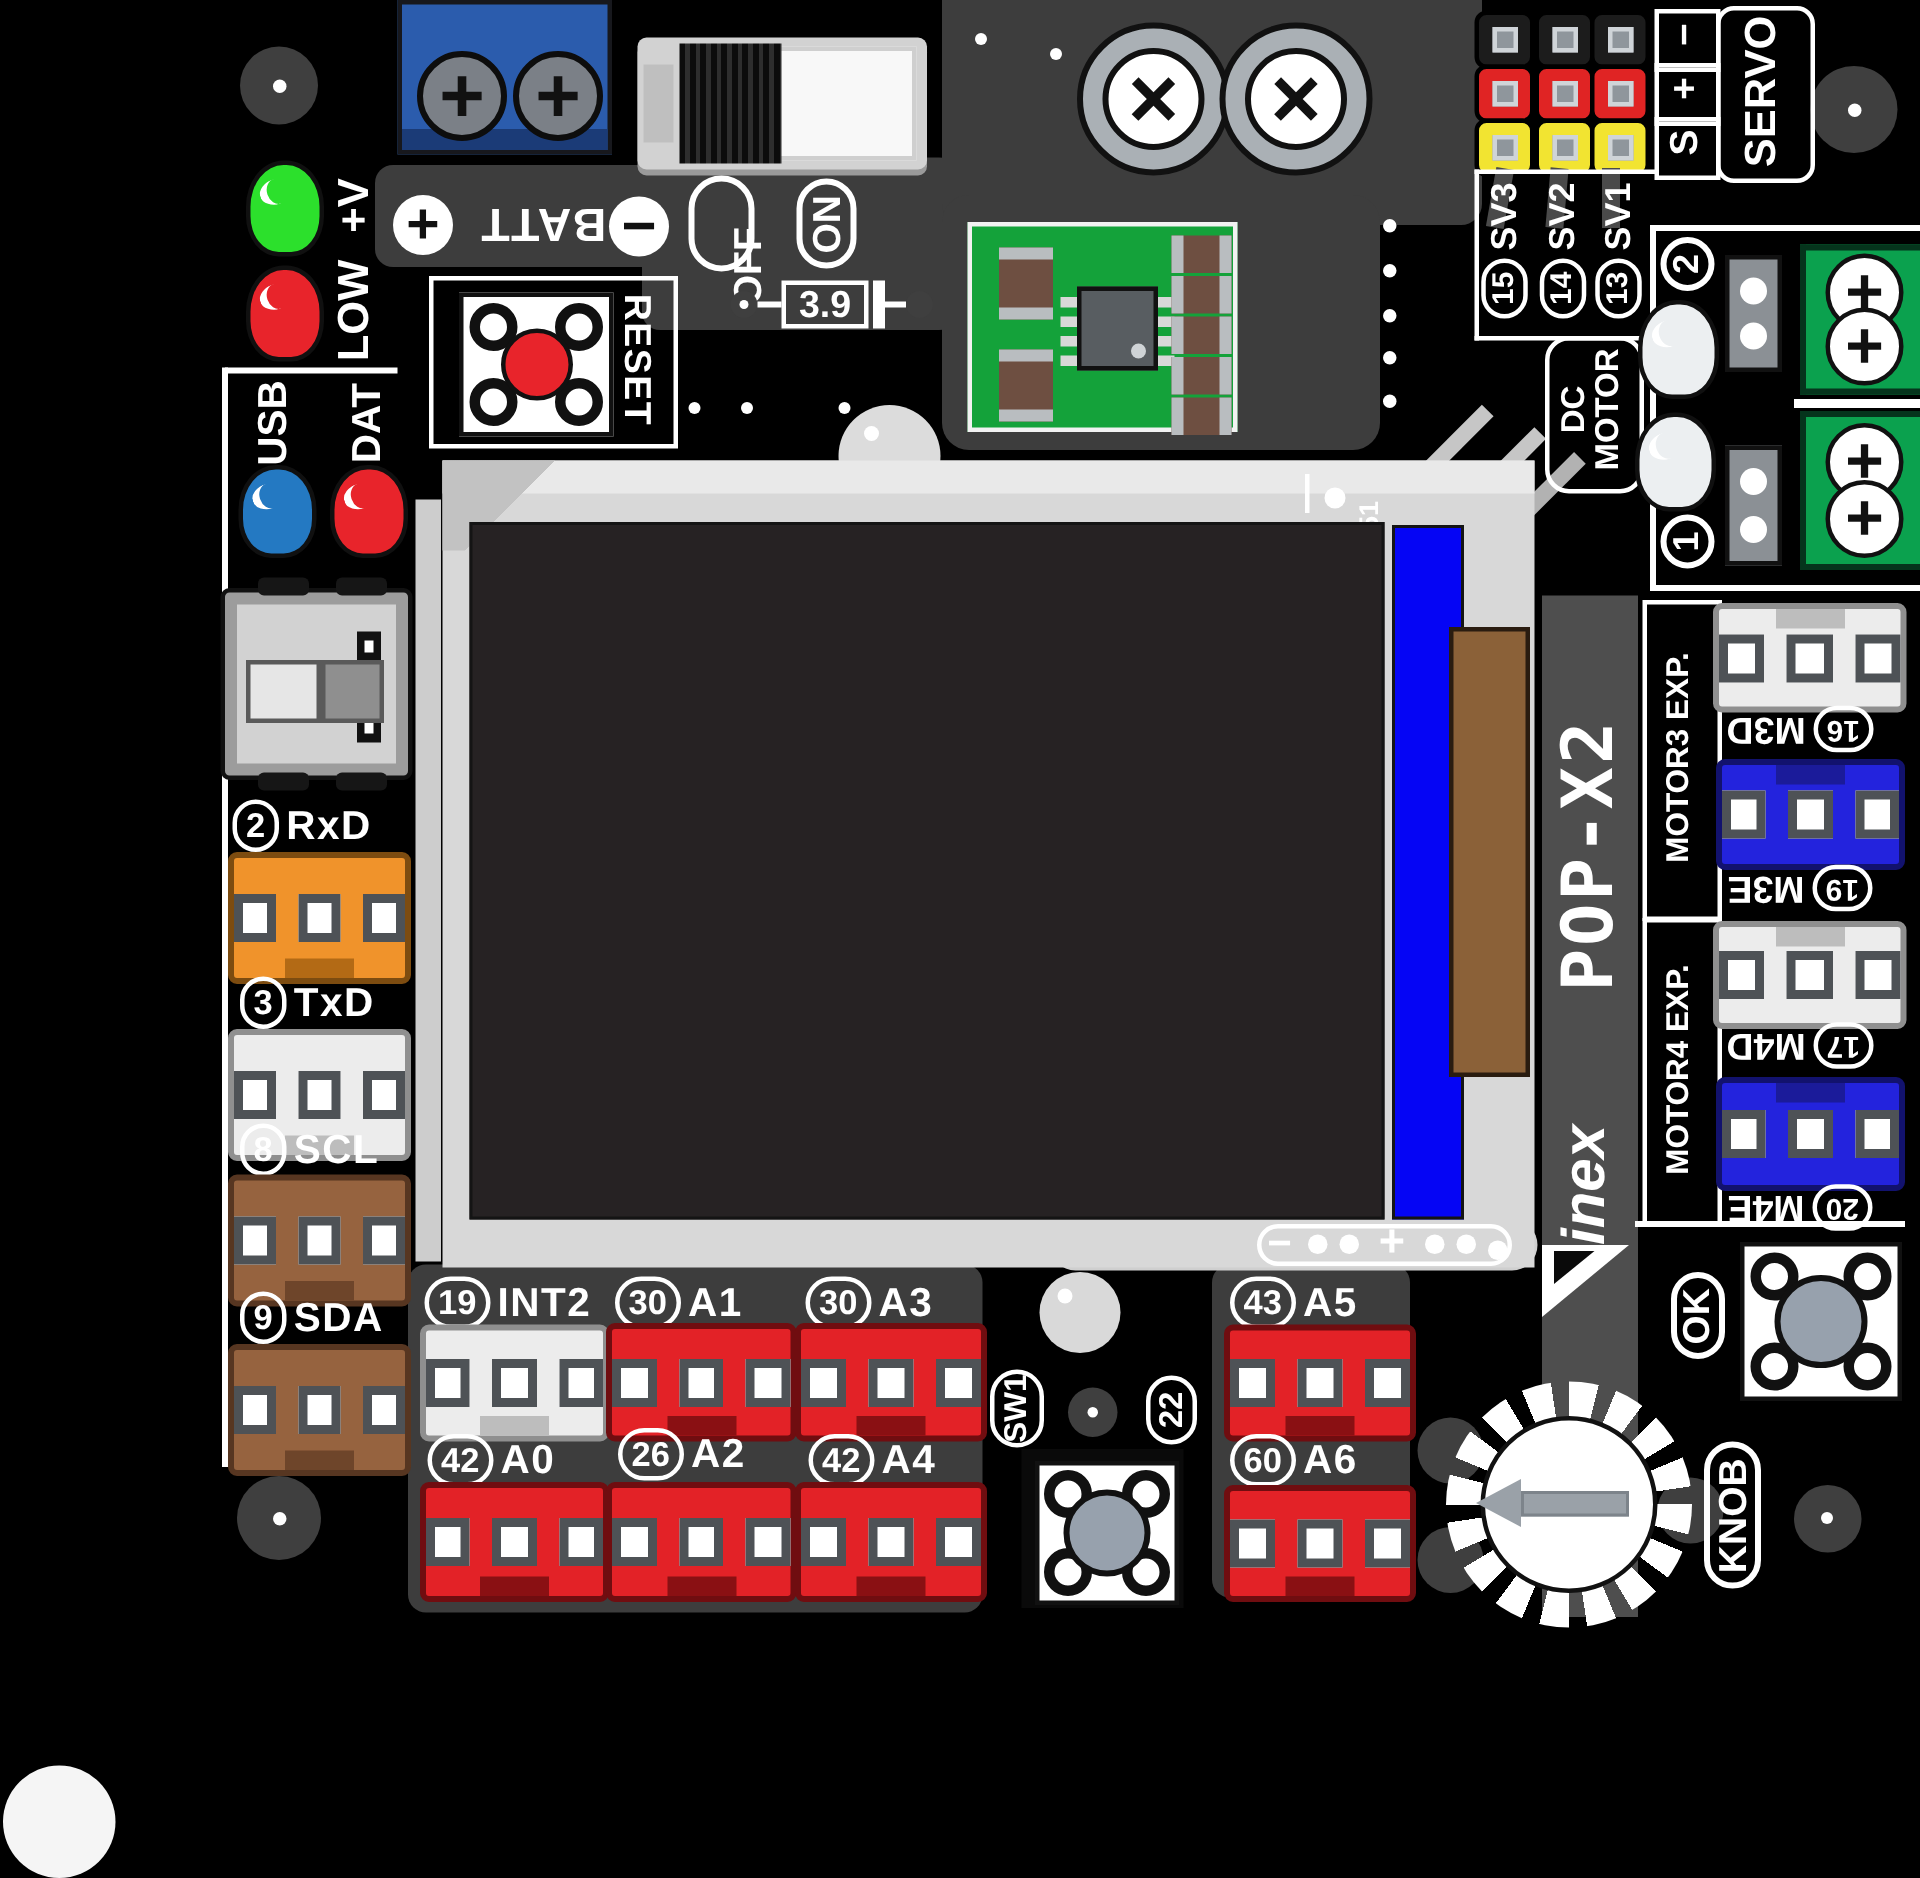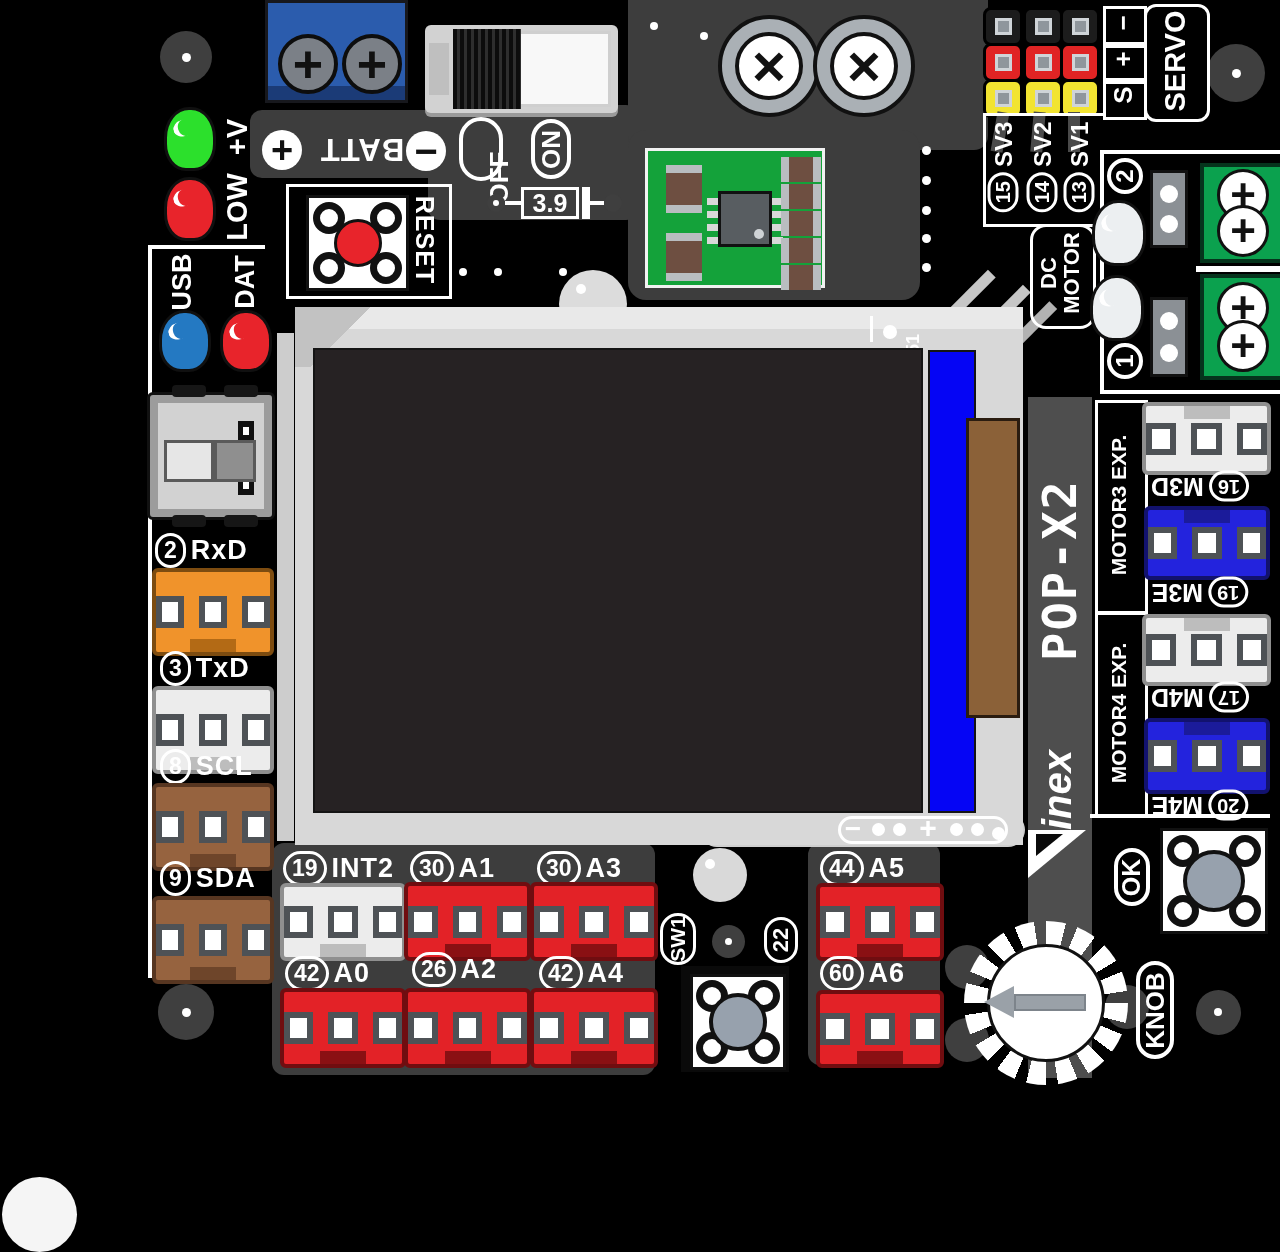--- a/index.html
+++ b/index.html
@@ -448,21 +448,21 @@
   </div>
   <div class="abs lbl" style="left:410px;top:851px;">
     <span class="badge">30</span>
     <span class="ptxt">A1</span>
   </div>
   <div class="abs lbl" style="left:537px;top:851px;">
     <span class="badge">30</span>
     <span class="ptxt">A3</span>
   </div>
   <div class="abs lbl" style="left:820px;top:851px;">
-    <span class="badge">44</span>
+    <span class="badge">43</span>
     <span class="ptxt">A5</span>
   </div>
 
   <div class="conn" style="left:280px;top:883px;width:118px;height:70px;background:#ececec;border:4px solid #8f8f8f;">
     <span class="pin"></span>
       <span class="pin"></span>
       <span class="pin"></span>
     <div class="notchB" style="background:#bdbdbd;"></div>
   </div>
   <div class="conn" style="left:404px;top:882px;width:119px;height:71px;background:#e32227;border:4px solid #700d10;">

